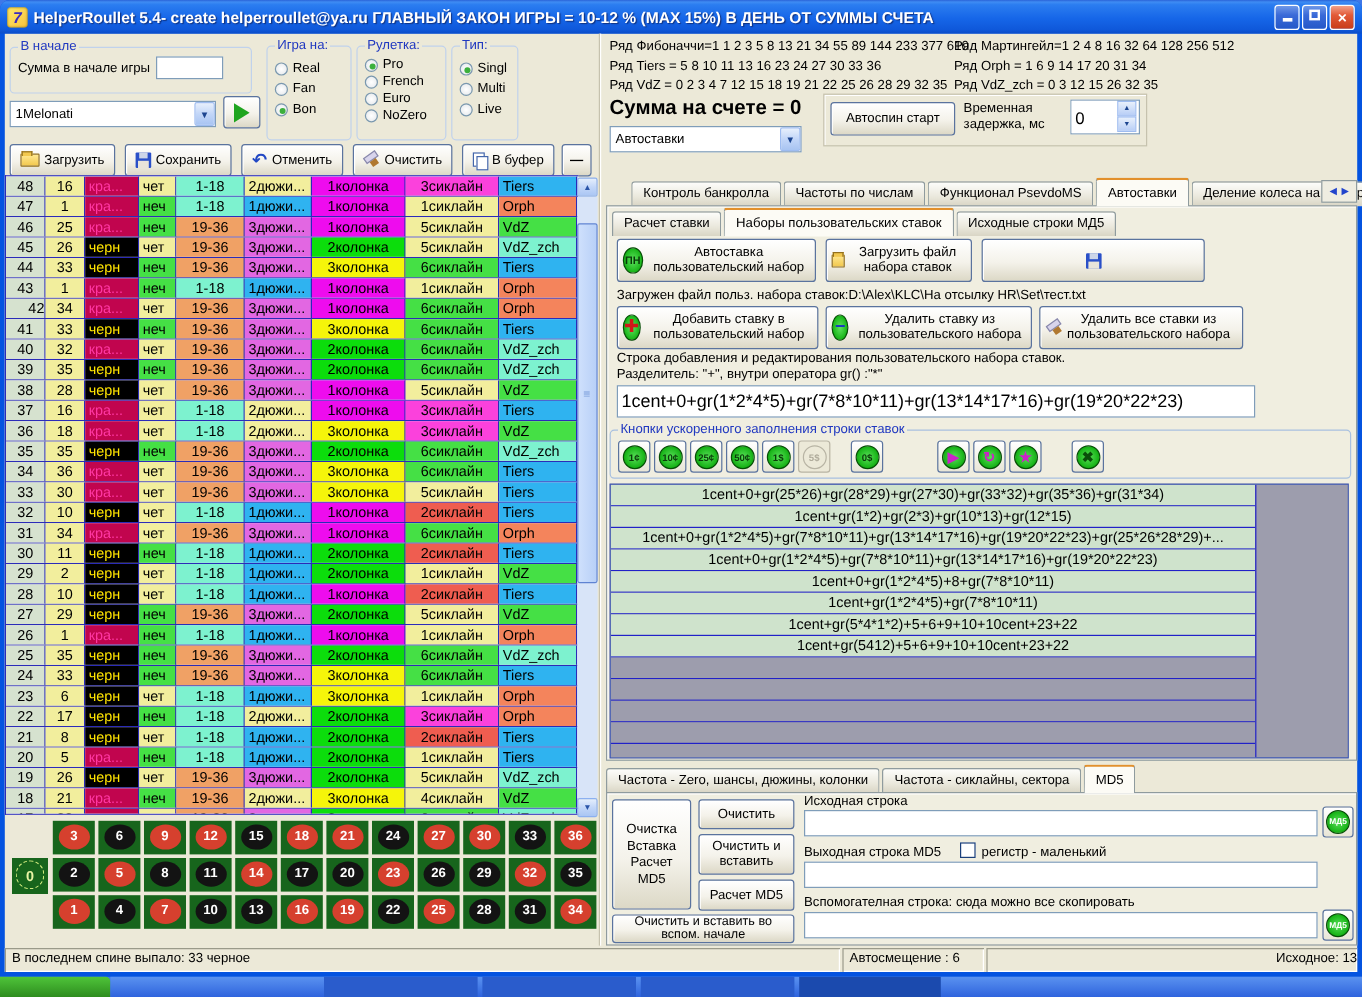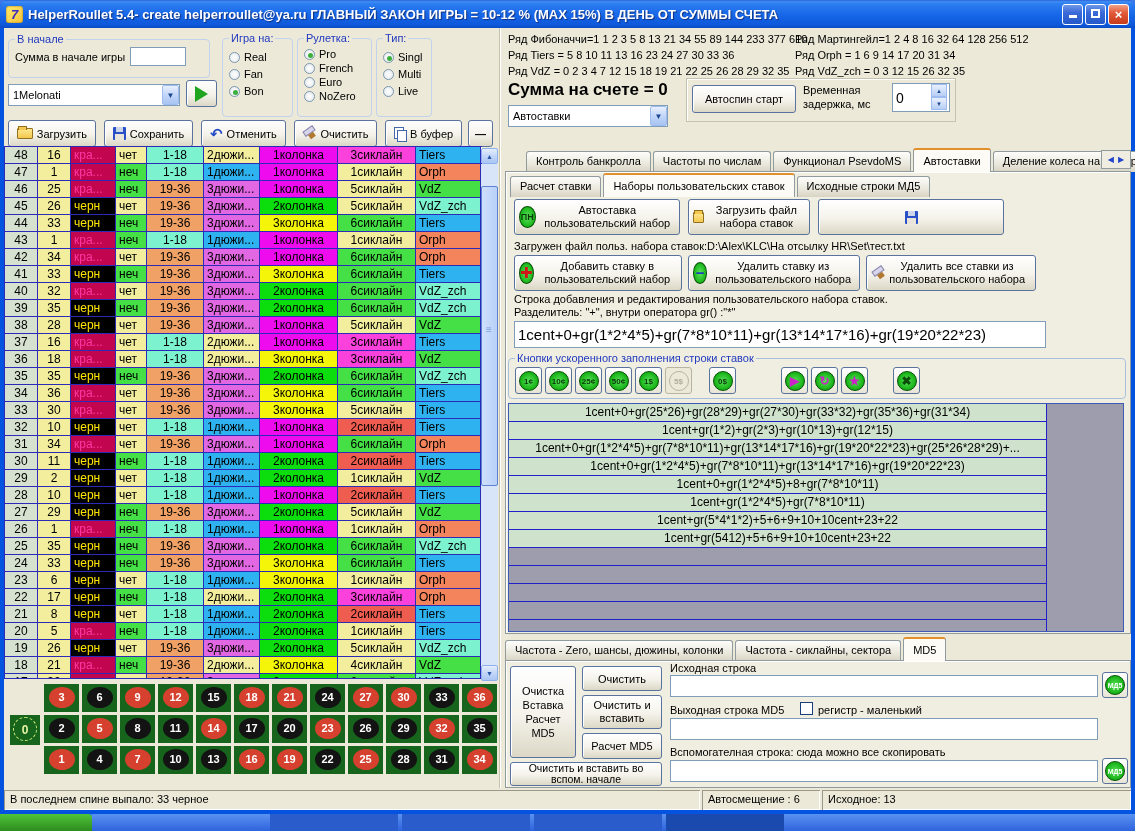--- a/index.html
+++ b/index.html
@@ -281,21 +281,21 @@
       <div class="tcell a1" style="width: 33px; background: rgb(242, 238, 157);">1</div>
       <div class="tcell a2" style="width: 45px; background: rgb(193, 5, 78); color: rgb(255, 55, 163);">кра...</div>
       <div class="tcell a3" style="width: 31px; background: rgb(69, 224, 69);">неч</div>
       <div class="tcell a4" style="width: 57px; background: rgb(125, 242, 207);">1-18</div>
       <div class="tcell a5" style="width: 56px; background: rgb(47, 179, 240);">1дюжи...</div>
       <div class="tcell a6" style="width: 78px; background: rgb(238, 12, 238);">1колонка</div>
       <div class="tcell a7" style="width: 78px; background: rgb(242, 238, 157);">1сиклайн</div>
       <div class="tcell a8" style="width: 65px; background: rgb(244, 132, 92);">Orph</div>
     </div>
     <div class="trow">
-      <div class="tcell a0" style="width: 33px; background: rgb(214, 226, 207);">42</div>
+      <div class="tcell a0" style="width: 33px; background: rgb(214, 226, 207); text-align: right;">42</div>
       <div class="tcell a1" style="width: 33px; background: rgb(242, 238, 157);">34</div>
       <div class="tcell a2" style="width: 45px; background: rgb(193, 5, 78); color: rgb(255, 55, 163);">кра...</div>
       <div class="tcell a3" style="width: 31px; background: rgb(242, 238, 157);">чет</div>
       <div class="tcell a4" style="width: 57px; background: rgb(240, 161, 101);">19-36</div>
       <div class="tcell a5" style="width: 56px; background: rgb(226, 103, 226);">3дюжи...</div>
       <div class="tcell a6" style="width: 78px; background: rgb(238, 12, 238);">1колонка</div>
       <div class="tcell a7" style="width: 78px; background: rgb(69, 224, 69);">6сиклайн</div>
       <div class="tcell a8" style="width: 65px; background: rgb(244, 132, 92);">Orph</div>
     </div>
     <div class="trow">
@@ -855,20 +855,20 @@
 <input class="ipt abs" style="left: 670px; top: 718px; width: 428px; height: 22px;" value="">
 
 <div class="abs lbl" style="left:670px;top:746px;">Вспомогателная строка: сюда можно все скопировать</div>
 <input class="ipt abs" style="left: 670px; top: 760px; width: 428px; height: 22px;" value="">
 <button class="mdbtn abs" style="left:1102px;top:758px;">
     <span class="mdcoin">МД5</span>
   </button>
 
 <div class="ssec" style="left:4px;width:696px;">В последнем спине выпало: 33 черное</div>
 <div class="ssec" style="left:702px;width:118px;">Автосмещение : 6</div>
-<div class="ssec" style="left:822px;width:309px;">Исходное: 13</div>
+<div class="ssec" style="left:822px;width:309px;text-align:right;">Исходное: 13</div>
 
 <div class="tseg" style="left:0;width:92px;background:linear-gradient(#4fc43a,#2d8c1e);border-radius:0 4px 0 0;"></div>
 <div class="tseg" style="left:92px;width:1043px;background:linear-gradient(#5a92f0,#2e63dd);"></div>
 <div class="tseg" style="left:270px;width:128px;background:#2a5ccc;"></div>
 <div class="tseg" style="left:402px;width:128px;background:#2a5ccc;"></div>
 <div class="tseg" style="left:534px;width:128px;background:#2a5ccc;"></div>
 <div class="tseg" style="left:666px;width:118px;background:#1b4aae;"></div>
 
 </body></html>

